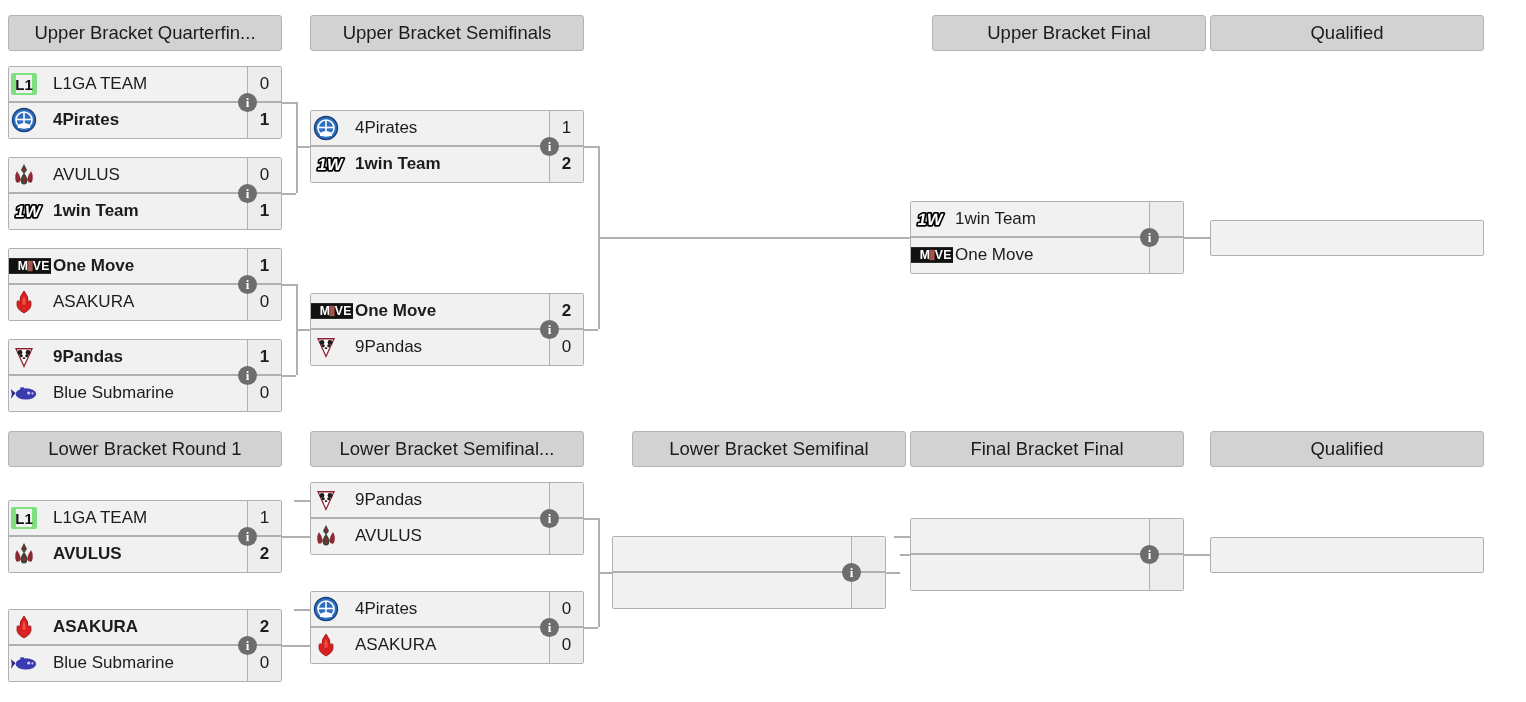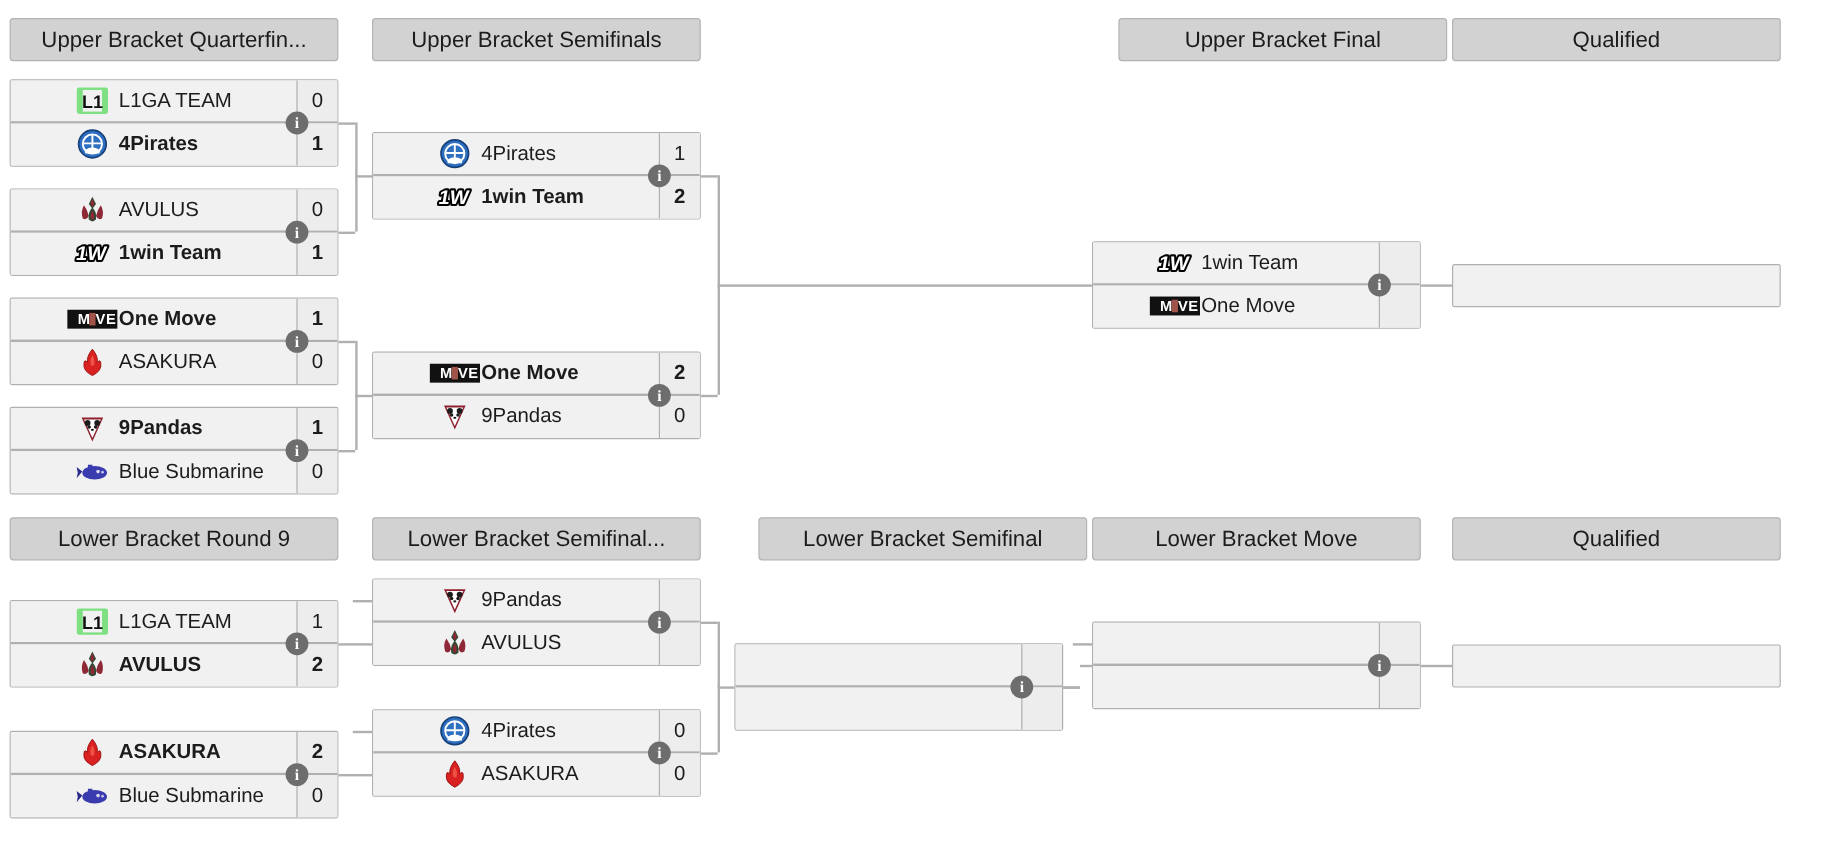--- a/index.html
+++ b/index.html
@@ -46,21 +46,21 @@
     align-items:center;
     height:50%;
     box-sizing:border-box;
     background:#f1f1f1;
     position:relative;
   }
   .team-row.top{border-bottom:2px solid #b0b0b0;}
   .logo-cell{
     width:44px;min-width:44px;
     height:100%;
-    display:flex;align-items:center;justify-content:center;margin-left:46px;
+    display:flex;align-items:center;justify-content:flex-start;
   }
   .name-cell{
     flex:1 1 auto;
     font-size:17px;
     color:#1c1c1c;
     white-space:nowrap;
     overflow:hidden;
     text-overflow:ellipsis;
     padding-right:6px;
   }
@@ -364,24 +364,24 @@
     <div class="conn h" style="left: 296px; top: 145.5px; width: 14px;"></div>
     <div class="conn h" style="left: 282px; top: 283.5px; width: 14px;"></div>
     <div class="conn h" style="left: 282px; top: 374.5px; width: 14px;"></div>
     <div class="conn v" style="left: 296px; top: 283.5px; height: 91px;"></div>
     <div class="conn h" style="left: 296px; top: 328.5px; width: 14px;"></div>
     <div class="conn h" style="left: 584px; top: 145.5px; width: 14px;"></div>
     <div class="conn h" style="left: 584px; top: 328.5px; width: 14px;"></div>
     <div class="conn v" style="left: 598px; top: 145.5px; height: 183px;"></div>
     <div class="conn h" style="left: 598px; top: 236.5px; width: 312px;"></div>
     <div class="conn h" style="left: 1184px; top: 236.5px; width: 26px;"></div>
-    <div class="round-header" style="left: 8px; top: 431px; width: 274px;">Lower Bracket Round 9</div>
+    <div class="round-header" style="left: 8px; top: 431px; width: 274px;">Lower Bracket Round 1</div>
     <div class="round-header" style="left: 310px; top: 431px; width: 274px;">Lower Bracket Semifinal...</div>
     <div class="round-header" style="left: 612px; top: 431px; width: 274px; margin-left: 20px;">Lower Bracket Semifinal</div>
-    <div class="round-header" style="left: 910px; top: 431px; width: 274px;">Lower Bracket Move</div>
+    <div class="round-header" style="left: 910px; top: 431px; width: 274px;">Final Bracket Final</div>
     <div class="round-header" style="left: 1210px; top: 431px; width: 274px;">Qualified</div>
     <div class="match" style="left: 8px; top: 500px; width: 274px; height: 73px;">
       <div class="rows">
         <div class="team-row top">
           <div class="logo-cell">
             <span class="logo">
               <svg viewBox="0 0 30 26">
         <rect x="2" y="2" width="26" height="22" rx="2" fill="#7ee081"></rect>
         <rect x="7" y="4" width="16" height="18" fill="#f1f1f1"></rect>
         <text x="15" y="19" text-anchor="middle" font-family="Liberation Sans, sans-serif" font-size="15" font-weight="bold" fill="#111">L1</text>

